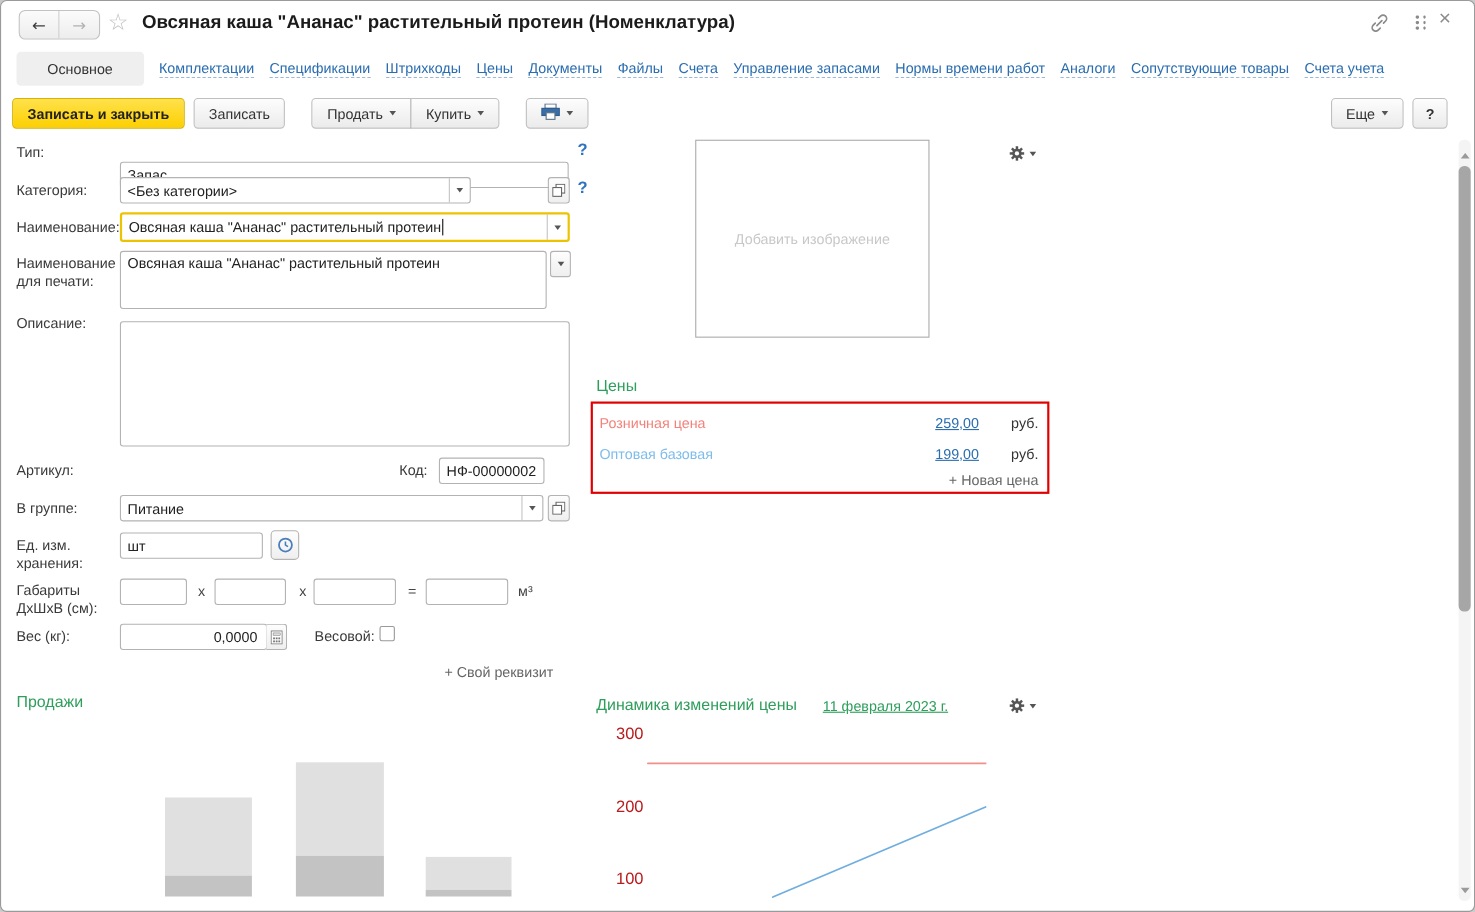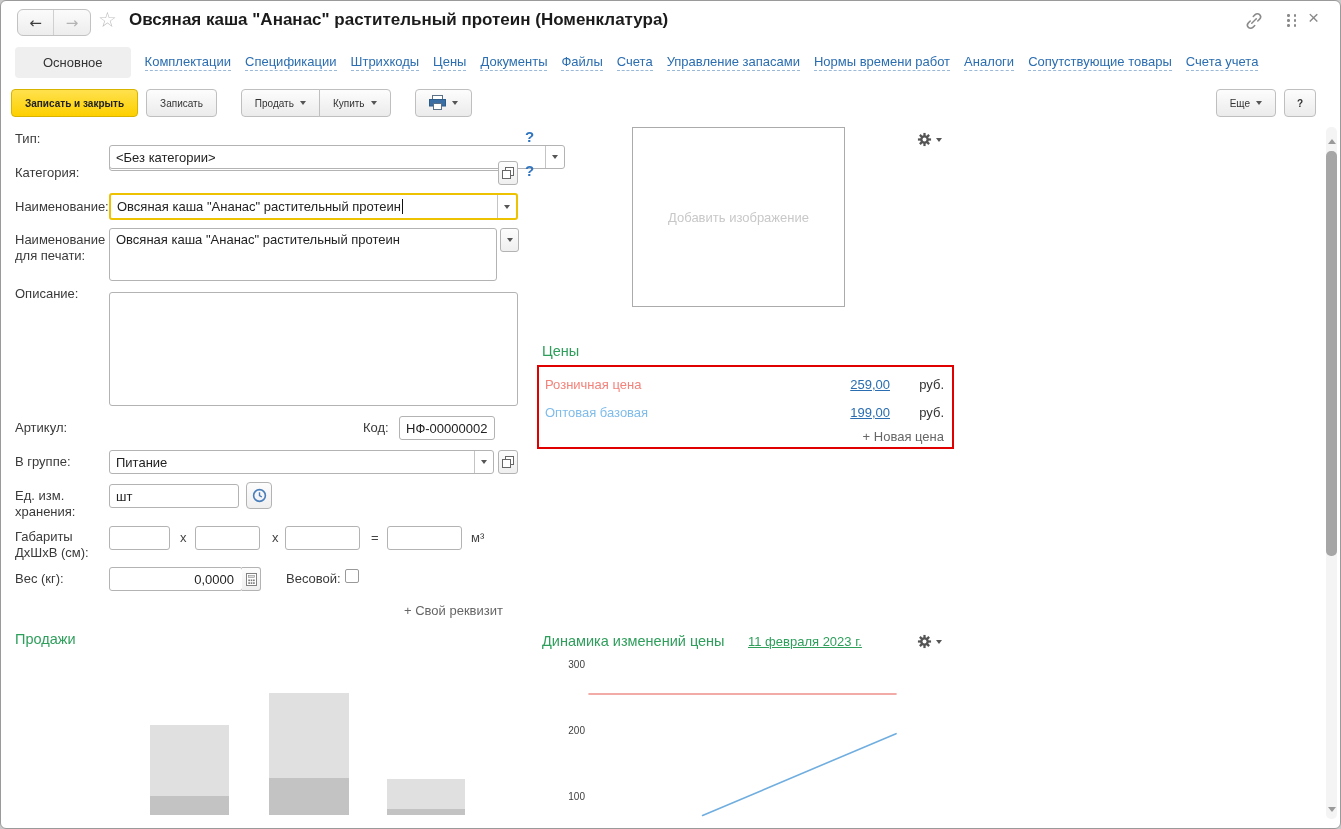--- a/index.html
+++ b/index.html
@@ -33,21 +33,21 @@
   .ico-kebab i:nth-child(5){left:0;top:10px}.ico-kebab i:nth-child(6){right:0;top:10px}
   .ico-close { left:1307px; top:6px; font-size:19px; color:#8a8a8a; font-weight:400; }
   
   .tabbar { position:absolute; left:14px; top:44px; right:50px; height:34px;
     display:flex; align-items:center; gap:14px; white-space:nowrap; }
   .tab { color:#2a6db0; cursor:pointer; border-bottom:1px dashed #9ab8d8; padding-bottom:1px; }
   .tab.active { color:#333; background:#efefef; border:none; border-radius:4px; padding:8px 28px; }
   
   .toolbar { position:absolute; left:10px; top:88px; right:10px; height:30px; display:flex; gap:8px; align-items:flex-start; }
   .btn { height:28px; padding:0 13px; border:1px solid #bfbfbf; border-radius:4px;
-    background:linear-gradient(#fdfdfd,#ebebeb); font-size:10px; color:#333; cursor:pointer;
+    background:linear-gradient(#fdfdfd,#ebebeb); font-size:13px; color:#333; cursor:pointer;
     display:inline-flex; align-items:center; gap:6px; font-family:inherit; }
   .btn-yellow { font-weight:bold; background:linear-gradient(#ffe14d,#fdd000); border-color:#d8b300; color:#222; }
   .btngroup { display:flex; }
   .btngroup .btn:first-child { border-radius:4px 0 0 4px; }
   .btngroup .btn:last-child { border-radius:0 4px 4px 0; margin-left:-1px; }
   .caret { width:0; height:0; border-left:3.5px solid transparent; border-right:3.5px solid transparent;
     border-top:4px solid #555; display:inline-block; }
   .btn-more { position:absolute; right:54px; }
   .btn-help { position:absolute; right:14px; width:32px; justify-content:center; font-weight:bold; }
   
@@ -80,21 +80,21 @@
   .p-cur { position:absolute; right:8px; top:4px; color:#333; }
   .p-new { position:absolute; right:8px; top:62px; color:#666; cursor:pointer; }
   
   .sales-empty { position:absolute; left:70px; top:652px; width:360px; text-align:center;
     font-style:italic; color:#4a4a4a; }
   .bar { position:absolute; bottom:13px; display:flex; flex-direction:column; justify-content:flex-end; }
   .seg-light { background:#e0e0e0; }
   .seg-dark { background:#c3c3c3; }
   
   .dyn-date { position:absolute; left:747px; top:633px; color:#2e9e5b; text-decoration:underline; cursor:pointer; }
-  .ytick { position:absolute; left:556px; width:28px; text-align:right; color:#404040; font-size:10px; }
+  .ytick { position:absolute; left:556px; width:28px; text-align:right; color:#b91c1c; font-size:15px; }
   #dyn-plot { position:absolute; left:585px; top:655px; }
   
   .sb-track { position:absolute; left:1325px; top:126px; width:11px; height:692px; background:#f4f4f4; border-radius:5px; }
   .sb-thumb { position:absolute; left:1325px; top:150px; width:11px; height:405px; background:#a6a6a6; border-radius:5px; cursor:grab; }
   .sb-arrow { position:absolute; left:1327px; width:0; height:0;
     border-left:4px solid transparent; border-right:4px solid transparent; }
   .sb-up { top:138px; border-bottom:5px solid #9a9a9a; }
   .sb-down { top:806px; border-top:5px solid #9a9a9a; }
 </style>
 </head>
@@ -171,21 +171,21 @@
         <span class="caret"></span>
       </button>
     <button class="btn btn-help">?</button>
   </div>
 
   <div class="lab" style="top:130px">Тип:</div>
   <input class="inp" style="left: 108px; top: 126px; width: 408px; margin-top: 20px;" value="Запас">
   <span class="help-q" style="left:524px;top:127px">?</span>
 
   <div class="lab" style="top:164px">Категория:</div>
-  <div class="field" style="left:108px;top:144px;width:456px">
+  <div class="field" style="left:108px;top:160px;width:319px">
     <span>&lt;Без категории&gt;</span>
     <span class="ddseg">
         <span class="caret"></span>
       </span>
   </div>
   <span class="sqbtn" style="left:497px;top:160px">
     <svg width="12" height="12" viewBox="0 0 12 12">
         <rect x="3.5" y="0.5" width="8" height="8" fill="#fff" stroke="#666"></rect>
         <rect x="0.5" y="3.5" width="8" height="8" fill="#fff" stroke="#666"></rect>
       </svg>

